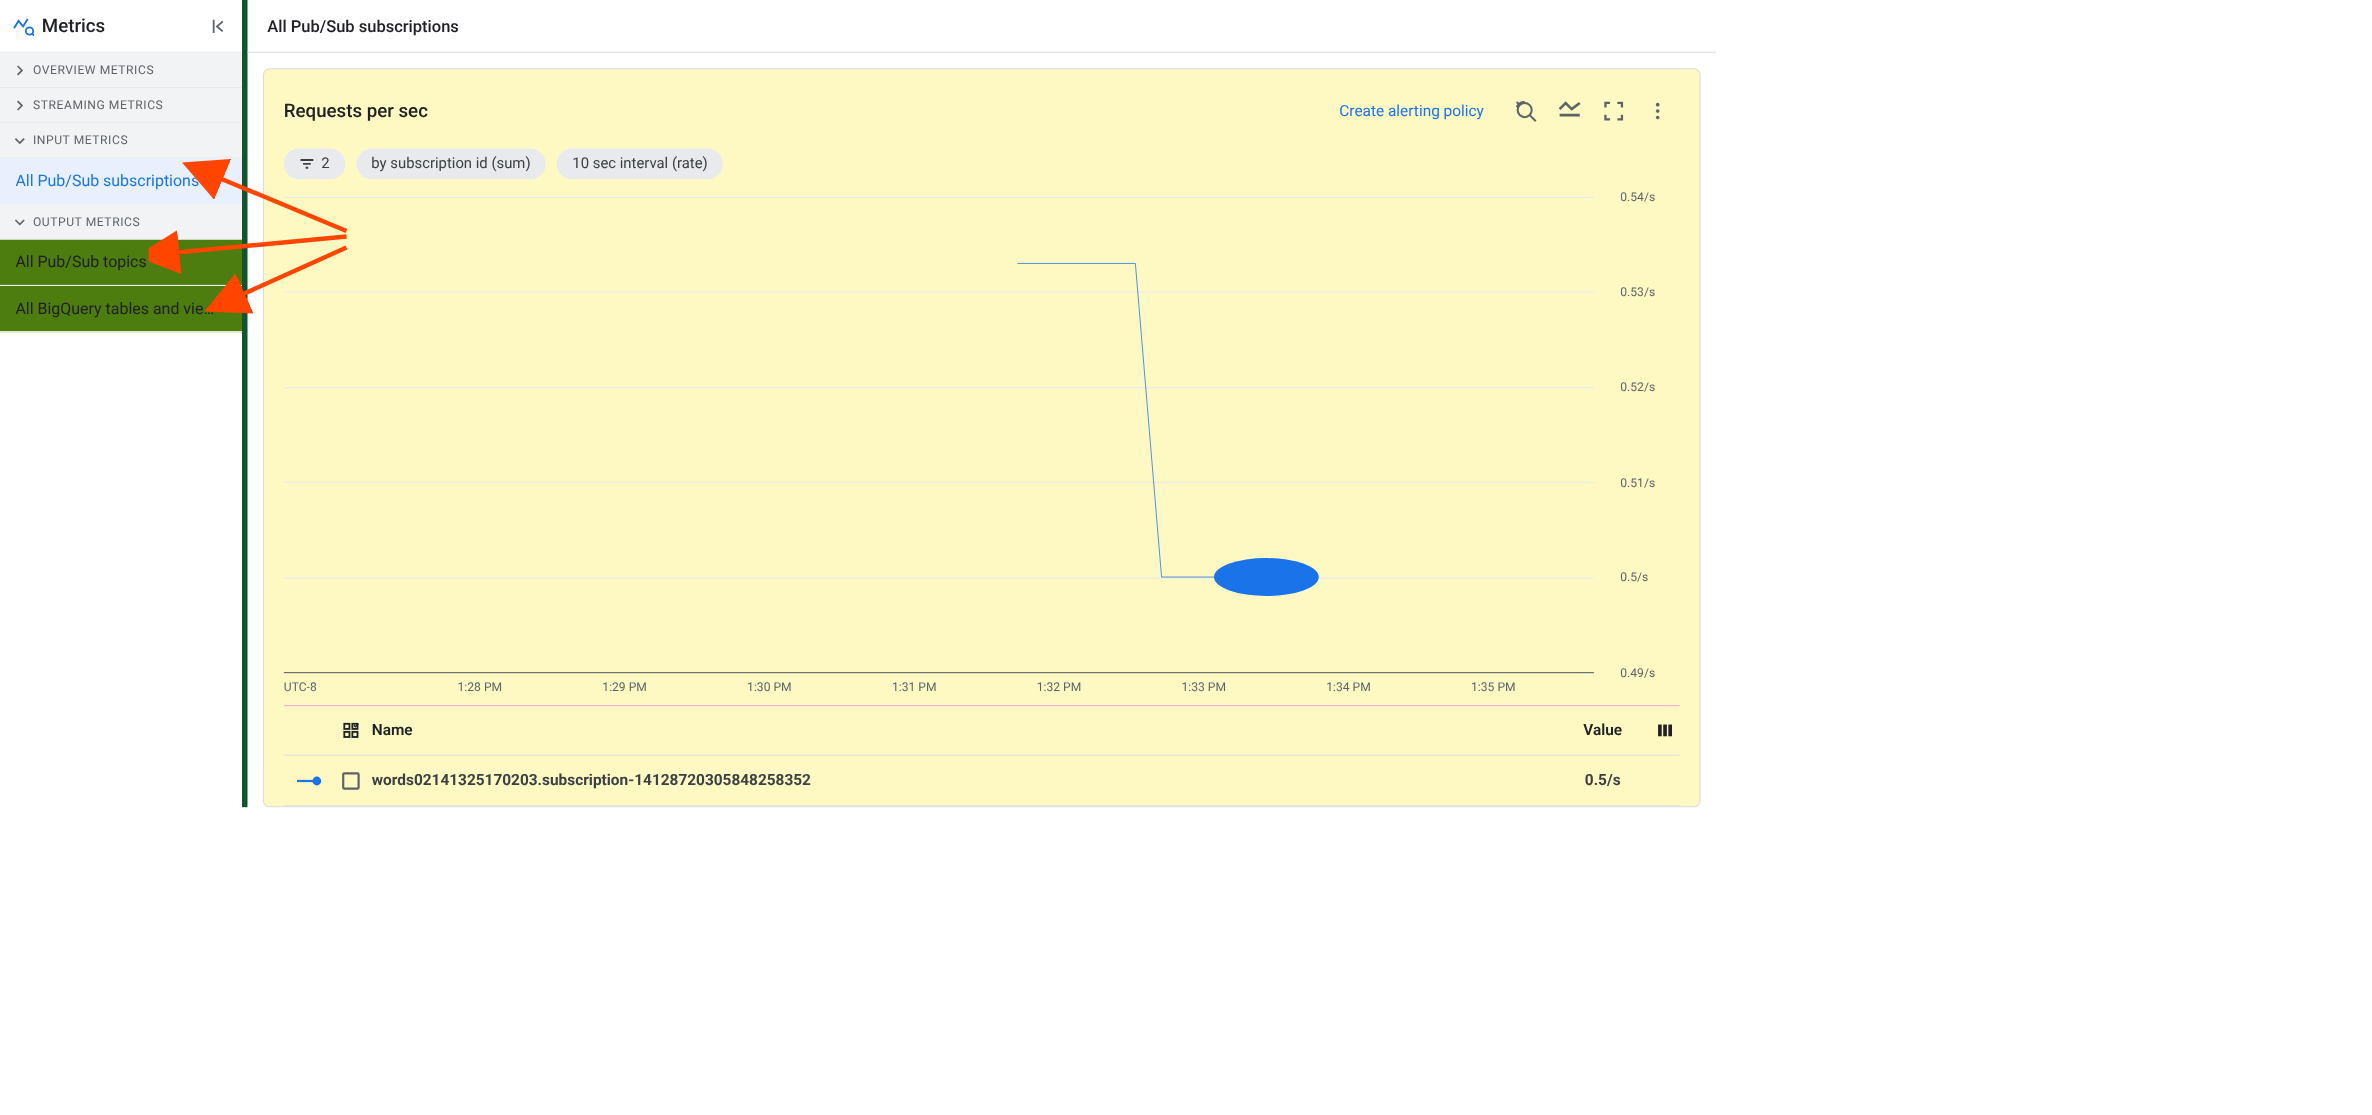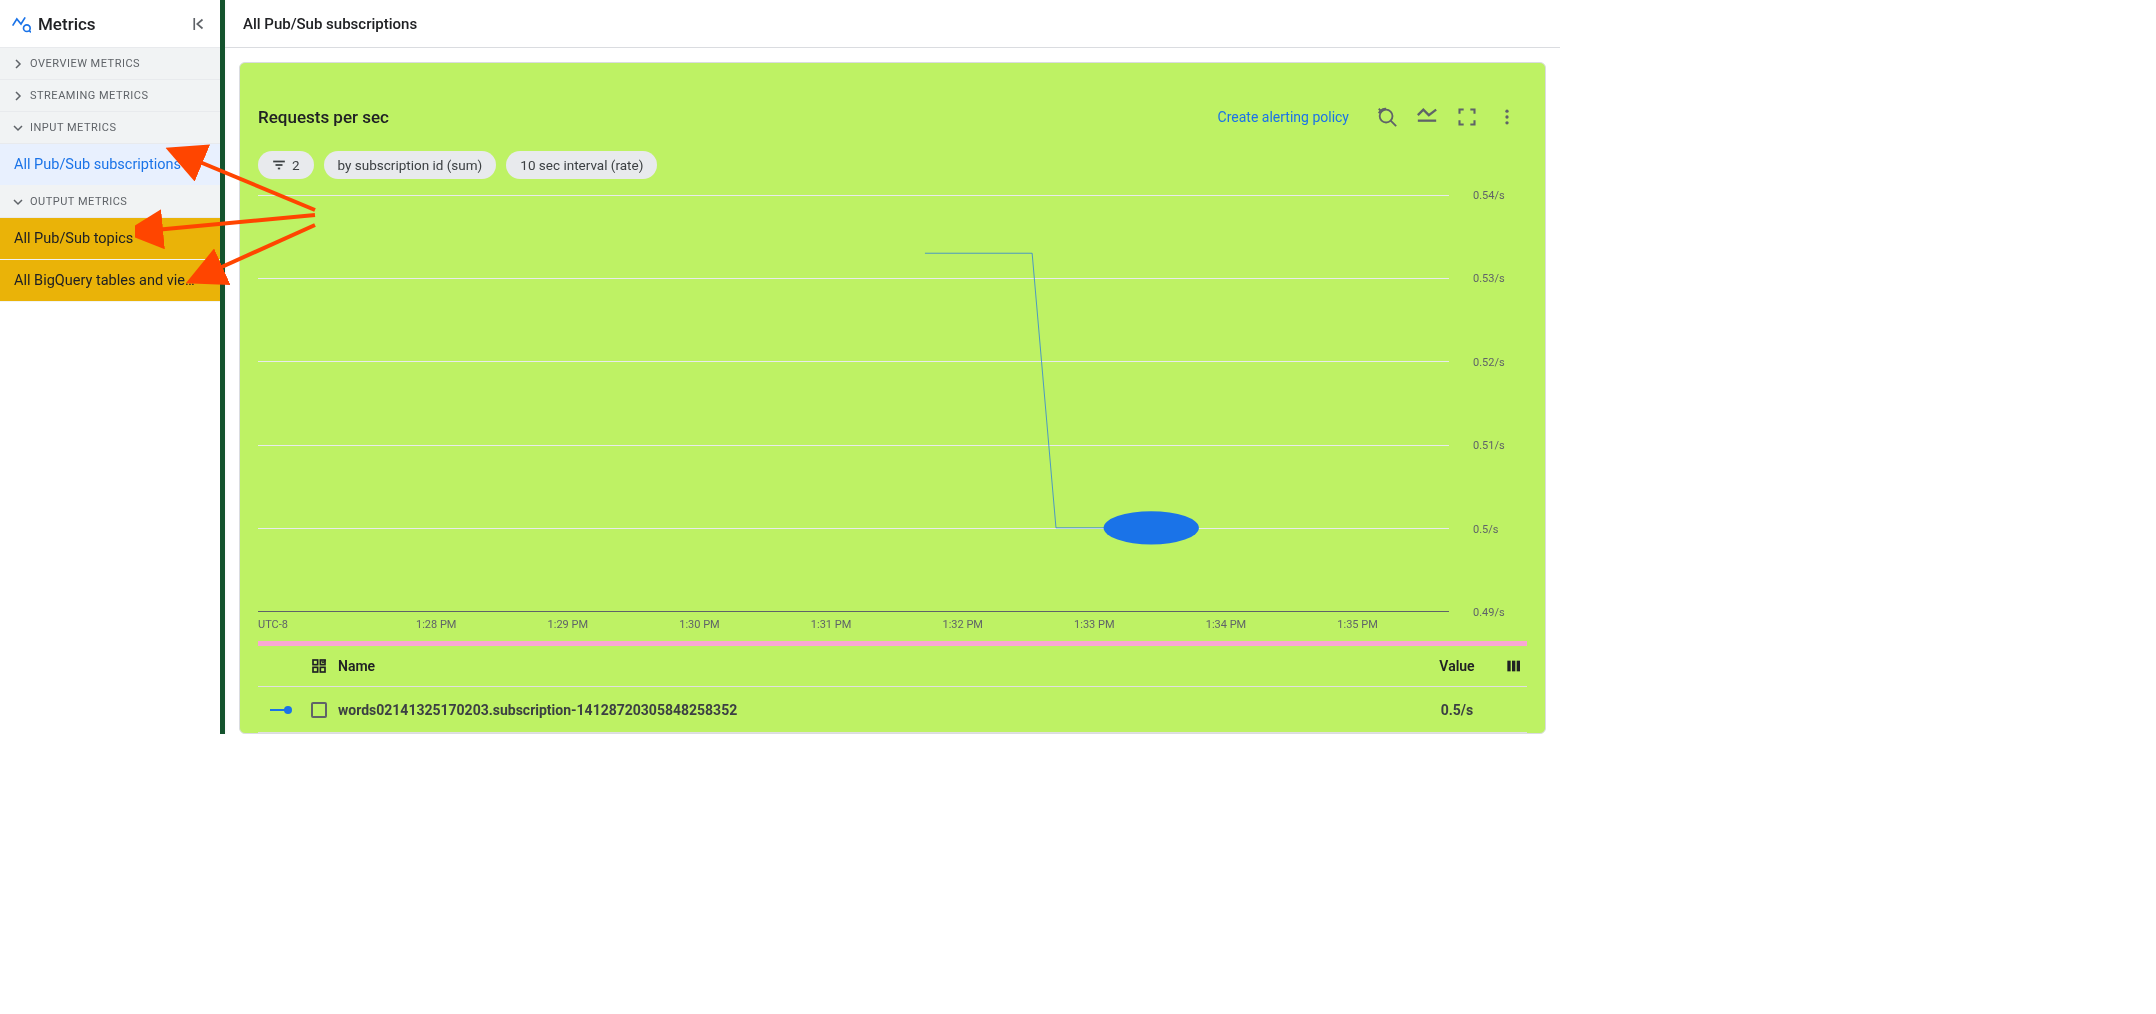--- a/index.html
+++ b/index.html
@@ -65,21 +65,21 @@
   .side-item {
     height: 42px;
     display:flex; align-items:center;
     padding: 0 14px;
     font-size: 14.5px;
     color:#202124;
     cursor:pointer;
     white-space: nowrap;
     overflow:hidden;
     text-overflow: ellipsis;
-    background:#eab308;
+    background:#4d7c0f;
     border-bottom: 1px solid #f1f3f4;
   }
   .side-item.selected {
     background: #e8f0fe;
     color:#1a73e8;
   }
   
   .main {
     flex:1;
     display:flex;
@@ -93,22 +93,22 @@
     padding: 0 18px;
     border-bottom: 1px solid #dadce0;
     font-size: 15px;
     font-weight: 500;
     color:#202124;
   }
   .card {
     margin: 14px 14px 0 14px;
     border: 1px solid #dadce0;
     border-radius: 6px;
-    background:#bef264;
-    padding: 34px 18px 0 18px;
+    background:#fef9c3;
+    padding: 18px 18px 0 18px;
     flex:1;
     display:flex;
     flex-direction:column;
     min-height:0;
   }
   .card-head {
     display:flex; align-items:center;
     margin-bottom: 14px;
   }
   .card-title {
@@ -178,21 +178,21 @@
   .tbl {
     margin-top: 10px;
   }
   .tbl-head, .tbl-row {
     display:flex; align-items:center;
     height: 46px;
     border-bottom: 1px solid #e0e0e0;
     font-size: 14px;
     font-weight: bold;
   }
-  .tbl-head { font-weight: 600; color:#202124; border-top:5px solid #f9a8d4;}
+  .tbl-head { font-weight: 600; color:#202124; border-top:1px solid #f9a8d4;}
   .col-legend { width: 46px; display:flex; align-items:center; justify-content:center;}
   .col-chk { width: 30px; display:flex; align-items:center; justify-content:center;}
   .col-name { flex:1; padding-left:4px; display:flex; align-items:center; gap:6px;}
   .col-value { width: 80px; text-align:center; padding-right:8px;}
   .col-cfg { width: 26px; display:flex; align-items:center; justify-content:center;}
   .legend-swatch { display:flex; align-items:center; }
   .legend-swatch .line { width:16px; height:2px; background:#1a73e8; }
   .legend-swatch .dot { width:8px; height:8px; border-radius:50%; background:#1a73e8; margin-left:-2px;}
   .chk-box {
     width:16px; height:16px; border:2px solid #5f6368; border-radius:2px; cursor:pointer;

